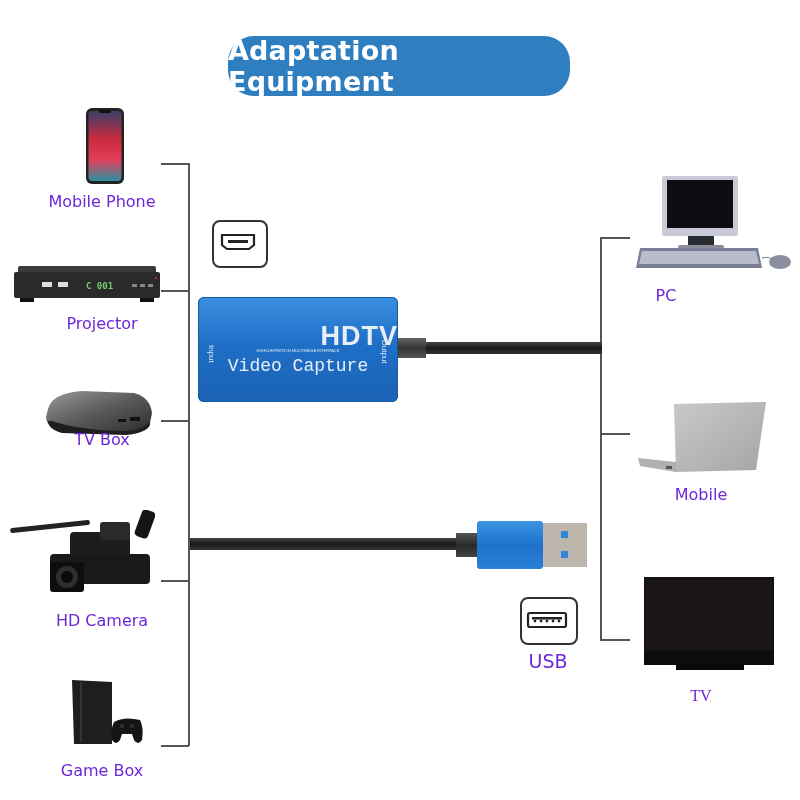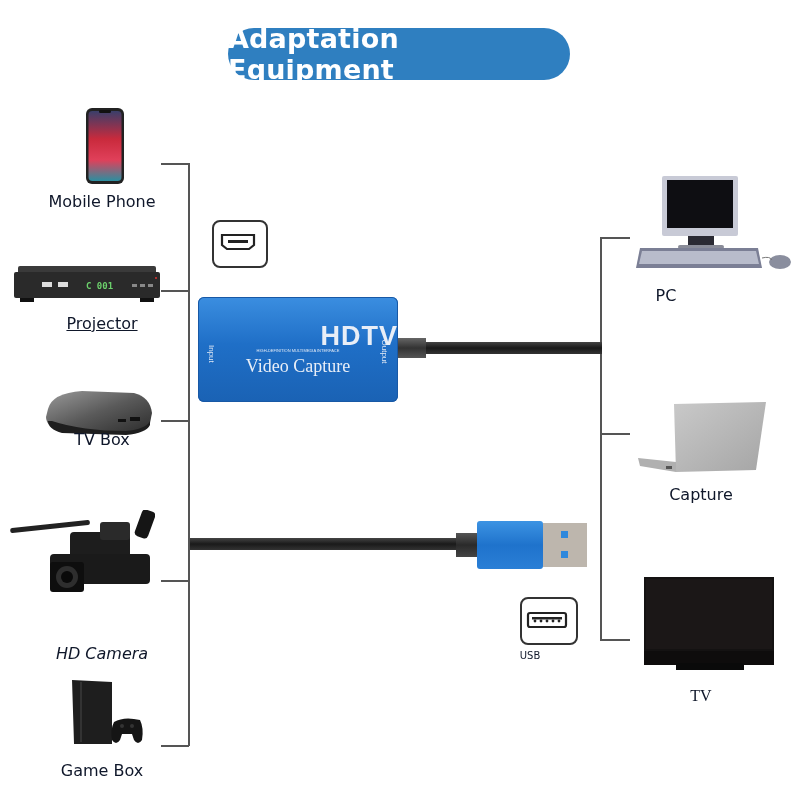--- a/index.html
+++ b/index.html
@@ -1,30 +1,30 @@
 <!DOCTYPE html>
 <html><head>
 <meta charset="utf-8">
 <style>
   html,body{margin:0;padding:0;background:#ffffff;}
   body{width:800px;height:800px;position:relative;overflow:hidden;font-family:"DejaVu Sans","Liberation Sans",sans-serif;color:#222;}
   .abs{position:absolute;}
   
-  #title-pill{left:228px;top:28px;width:342px;height:52px;border-radius:26px;background:#2f7fc0;display:flex;align-items:center;justify-content:flex-start;}
+  #title-pill{left:228px;top:36px;width:342px;height:60px;border-radius:26px;background:#2f7fc0;display:flex;align-items:center;justify-content:flex-start;}
   #title-pill span{color:#fff;font-weight:bold;font-size:27px;letter-spacing:0.2px;}
   
   .line{position:absolute;background:#555;}
-  .label{position:absolute;font-size:16px;color:#0f172a;text-align:center;width:180px;}
+  .label{position:absolute;font-size:16px;color:#6d28d9;text-align:center;width:180px;}
   
   .dev{position:absolute;}
   
   #card{left:198px;top:297px;width:200px;height:105px;border-radius:6px;background:linear-gradient(180deg,#3b8ee0 0%,#1f6fc7 45%,#1a62b4 100%);box-shadow:inset 0 0 0 1px #1858a5;}
   #card .hd{position:absolute;left:0;right:0;top:24px;text-align:right;color:#e8eef7;font-weight:bold;font-size:27px;font-family:"Liberation Sans",sans-serif;letter-spacing:1px;}
   #card .sub{position:absolute;left:0;right:0;top:51px;text-align:center;color:#dfe8f5;font-size:4px;font-family:"Liberation Sans",sans-serif;}
-  #card .vc{position:absolute;left:0;right:0;top:59px;text-align:center;color:#e8eef7;font-size:18px;font-family:Liberation Serif, serif;}
+  #card .vc{position:absolute;left:0;right:0;top:59px;text-align:center;color:#e8eef7;font-size:18px;font-family:Liberation Mono, monospace;}
   #card .in{position:absolute;left:6px;top:48px;color:#dfe8f5;font-size:8px;transform:rotate(90deg);transform-origin:left top;font-family:"Liberation Sans",sans-serif;left:18px;}
   #card .out{position:absolute;right:4px;top:44px;color:#dfe8f5;font-size:8px;transform:rotate(90deg);font-family:"Liberation Sans",sans-serif;}
   .cable{position:absolute;background:linear-gradient(180deg,#444 0%,#1a1a1a 50%,#333 100%);}
   .port-box{position:absolute;border:2px solid #333;border-radius:8px;background:#fff;}
 </style>
 </head>
 <body>
 
 <div id="title-pill" class="abs">
   <span>Adaptation Equipment</span>
@@ -67,21 +67,21 @@
     <rect x="44" y="18" width="10" height="5" fill="#ddd"></rect>
     <text x="72" y="25" font-size="9" fill="#6cd16c" font-family="DejaVu Sans Mono, monospace">C 001</text>
     <rect x="118" y="20" width="5" height="3" fill="#888"></rect>
     <rect x="126" y="20" width="5" height="3" fill="#888"></rect>
     <rect x="134" y="20" width="5" height="3" fill="#888"></rect>
     <circle cx="142" cy="14" r="1" fill="#d33"></circle>
     <rect x="6" y="34" width="14" height="4" fill="#111"></rect>
     <rect x="126" y="34" width="14" height="4" fill="#111"></rect>
   </svg>
 </div>
-<div class="label" style="left:12px;top:314px;text-decoration:underline;">Projector</div>
+<div class="label" style="left:12px;top:314px;">Projector</div>
 
 <div class="dev" style="left:42px;top:387px;">
   <svg width="112" height="52" viewBox="0 0 112 52">
     <defs>
       <linearGradient id="tvbg" x1="0" y1="0" x2="1" y2="1">
         <stop offset="0" stop-color="#9a9a9a"></stop>
         <stop offset="0.5" stop-color="#5a5a5a"></stop>
         <stop offset="1" stop-color="#2b2b2b"></stop>
       </linearGradient>
     </defs>
@@ -98,21 +98,21 @@
     <rect x="0" y="14" width="80" height="5" rx="2" fill="#222" transform="rotate(-6 40 16)"></rect>
     <rect x="60" y="22" width="60" height="30" rx="4" fill="#1d1d1d"></rect>
     <rect x="90" y="12" width="30" height="18" rx="3" fill="#2a2a2a"></rect>
     <rect x="128" y="0" width="14" height="28" rx="4" fill="#151515" transform="rotate(20 135 14)"></rect>
     <rect x="40" y="44" width="100" height="30" rx="4" fill="#1a1a1a"></rect>
     <rect x="40" y="52" width="34" height="30" rx="3" fill="#0e0e0e"></rect>
     <circle cx="57" cy="67" r="11" fill="#2e2e2e"></circle>
     <circle cx="57" cy="67" r="6" fill="#0a0a0a"></circle>
   </svg>
 </div>
-<div class="label" style="left:12px;top:644px;font-style:italic;">HD Camera</div>
+<div class="label" style="left:12px;top:611px;">HD Camera</div>
 
 <div class="dev" style="left:68px;top:678px;">
   <svg width="76" height="70" viewBox="0 0 76 70">
     <path d="M4 2 L44 4 L44 66 L6 66 Z" fill="#1e1e1e"></path>
     <rect x="12" y="4" width="2" height="60" fill="#333"></rect>
     <path d="M46 44 Q56 38 72 42 Q76 50 74 62 Q70 68 66 62 L64 56 L54 56 L52 62 Q48 68 44 62 Q42 52 46 44 Z" fill="#151515"></path>
     <circle cx="54" cy="48" r="2" fill="#333"></circle>
     <circle cx="64" cy="48" r="2" fill="#333"></circle>
   </svg>
 </div>
@@ -159,21 +159,21 @@
   <svg width="54" height="44" viewBox="0 0 54 44" style="position:absolute;left:-2px;top:-2px;">
     <rect x="8" y="16" width="38" height="14" rx="2" fill="none" stroke="#222" stroke-width="2.2"></rect>
     <rect x="12" y="20" width="30" height="2.5" fill="#222"></rect>
     <circle cx="15" cy="24" r="1.4" fill="#222"></circle>
     <circle cx="21" cy="24" r="1.4" fill="#222"></circle>
     <circle cx="27" cy="24" r="1.4" fill="#222"></circle>
     <circle cx="33" cy="24" r="1.4" fill="#222"></circle>
     <circle cx="39" cy="24" r="1.4" fill="#222"></circle>
   </svg>
 </div>
-<div class="label" style="left:440px;top:650px;font-size:10px;">USB</div>
+<div class="label" style="left:458px;top:650px;font-size:19px;">USB</div>
 
 <div class="dev" style="left:636px;top:176px;">
   <svg width="160" height="96" viewBox="0 0 160 96">
     <rect x="26" y="0" width="76" height="60" rx="2" fill="#c8cad6"></rect>
     <rect x="31" y="4" width="66" height="48" fill="#0e0e12"></rect>
     <rect x="52" y="60" width="26" height="10" fill="#2a2a33"></rect>
     <rect x="42" y="69" width="46" height="4" rx="2" fill="#8a8c98"></rect>
     <path d="M4 72 L122 72 L126 92 L0 92 Z" fill="#7b7f95"></path>
     <path d="M6 75 L120 75 L123 88 L3 88 Z" fill="#b8bccb"></path>
     <ellipse cx="144" cy="86" rx="11" ry="7" fill="#8a8e9e"></ellipse>
@@ -188,21 +188,21 @@
       <linearGradient id="lpg" x1="0" y1="0" x2="1" y2="1">
         <stop offset="0" stop-color="#c9c9c9"></stop>
         <stop offset="1" stop-color="#a5a5a5"></stop>
       </linearGradient>
     </defs>
     <path d="M38 4 L130 2 L120 70 L40 72 Z" fill="url(#lpg)"></path>
     <path d="M2 58 L40 62 L40 72 L4 66 Z" fill="#b0b0b0"></path>
     <rect x="30" y="66" width="6" height="3" fill="#555"></rect>
   </svg>
 </div>
-<div class="label" style="left:611px;top:485px;">Capture</div>
+<div class="label" style="left:611px;top:485px;">Mobile</div>
 
 <div class="dev" style="left:644px;top:577px;">
   <svg width="130" height="94" viewBox="0 0 130 94">
     <rect x="0" y="0" width="130" height="88" fill="#141212"></rect>
     <rect x="2" y="2" width="126" height="70" fill="#1b1717"></rect>
     <rect x="0" y="74" width="130" height="14" fill="#0e0c0c"></rect>
     <rect x="32" y="86" width="68" height="7" fill="#0a0a0a"></rect>
   </svg>
 </div>
 <div class="label" style="left:611px;top:687px;font-family:Liberation Serif, serif;">TV</div>

